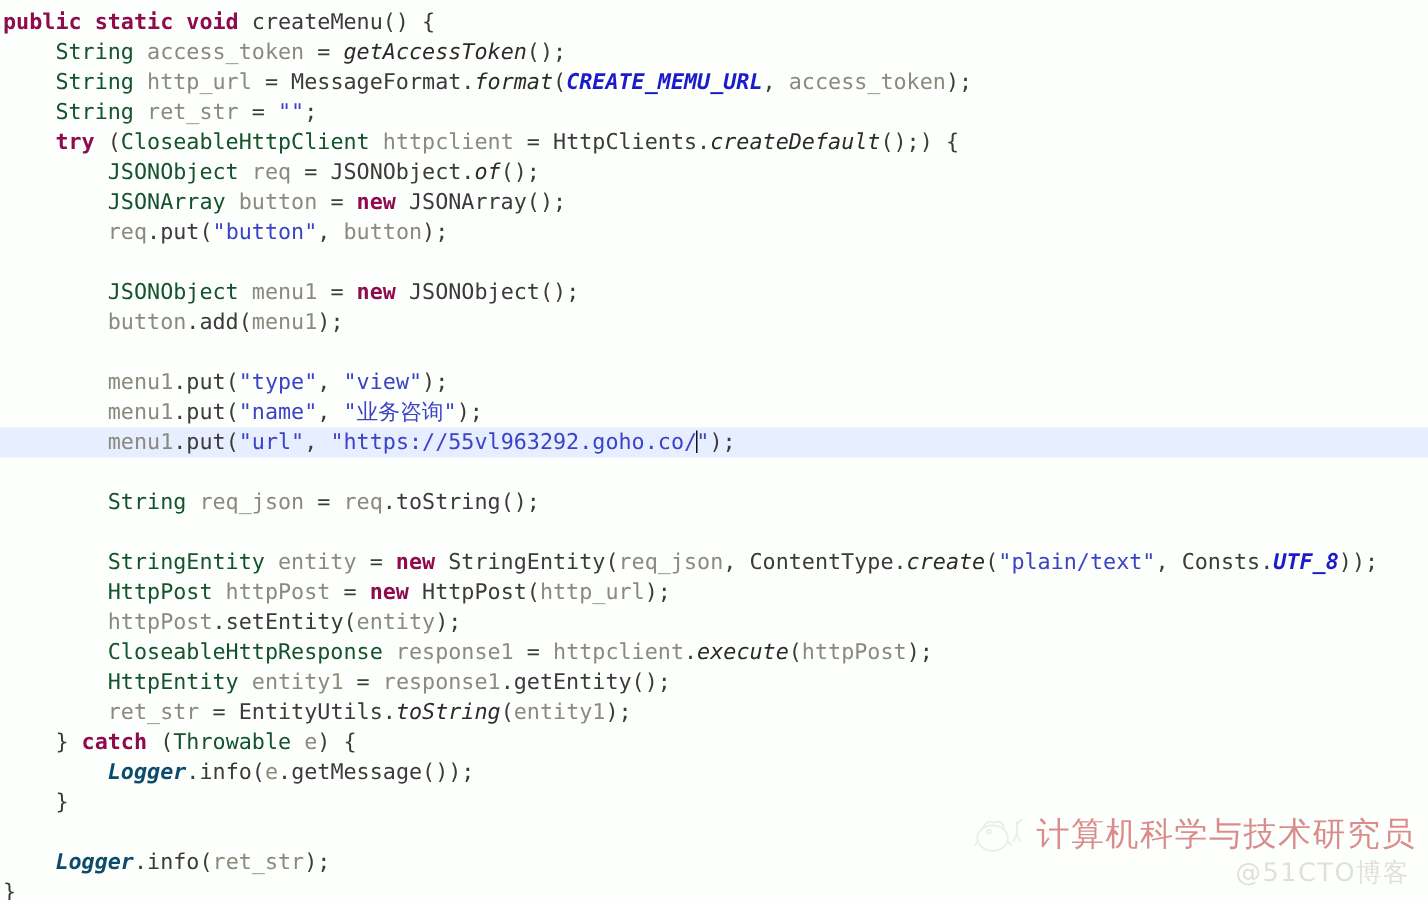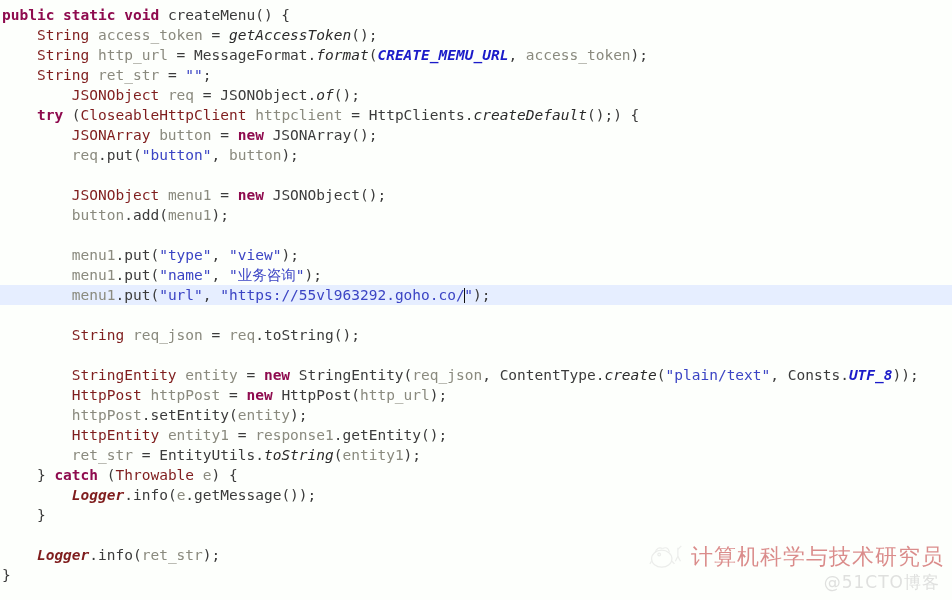--- a/index.html
+++ b/index.html
@@ -36,26 +36,26 @@
     padding-left: 2px;
     color: #2b2b2b;
     letter-spacing: 0px;
   }
   .line.hl {
     background: #e6eeff;
   }
   
   .kw   { color: #8e0b4e; font-weight: bold; }
   .pln  { color: #3b3b3b; }
-  .typ  { color: #7f1d1d; }
+  .typ  { color: #14532d; }
   .var  { color: #8a8a7e; }
   .str  { color: #3b44c4; }
   .mth  { color: #2b2b2b; font-style: italic; }
   .cst  { color: #1b1bc9; font-weight: bold; font-style: italic; margin-top: 45px; }
-  .lgr  { color: #7f1d1d; font-weight: bold; font-style: italic; }
+  .lgr  { color: #0c4a6e; font-weight: bold; font-style: italic; }
   .pun  { color: #3b3b3b; }
   .caret {
     display: inline-block;
     width: 0;
     border-left: 1.5px solid #101010;
     height: 15px;
     vertical-align: -3px;
     margin: 0 -0.75px;
   }
   
@@ -107,23 +107,23 @@
   <div class="code-area">
 
     <div class="line"><span class="kw">public static void </span><span class="pln">createMenu() {</span></div>
 
     <div class="line"><span class="typ">    String </span><span class="var">access_token </span><span class="pun">= </span><span class="mth">getAccessToken</span><span class="pun">();</span></div>
 
     <div class="line"><span class="typ">    String </span><span class="var">http_url </span><span class="pun">= </span><span class="pln">MessageFormat.</span><span class="mth">format</span><span class="pun">(</span><span class="cst">CREATE_MEMU_URL</span><span class="pun">, </span><span class="var">access_token</span><span class="pun">);</span></div>
 
     <div class="line"><span class="typ">    String </span><span class="var">ret_str </span><span class="pun">= </span><span class="str">""</span><span class="pun">;</span></div>
 
+    <div class="line"><span class="kw">    try </span><span class="pun">(</span><span class="typ">CloseableHttpClient </span><span class="var">httpclient </span><span class="pun">= </span><span class="pln">HttpClients.</span><span class="mth">createDefault</span><span class="pun">();) {</span></div>
+
     <div class="line"><span class="typ">        JSONObject </span><span class="var">req </span><span class="pun">= </span><span class="pln">JSONObject.</span><span class="mth">of</span><span class="pun">();</span></div>
-
-    <div class="line"><span class="kw">    try </span><span class="pun">(</span><span class="typ">CloseableHttpClient </span><span class="var">httpclient </span><span class="pun">= </span><span class="pln">HttpClients.</span><span class="mth">createDefault</span><span class="pun">();) {</span></div>
 
     <div class="line"><span class="typ">        JSONArray </span><span class="var">button </span><span class="pun">= </span><span class="kw">new </span><span class="pln">JSONArray</span><span class="pun">();</span></div>
 
     <div class="line"><span class="var">        req</span><span class="pun">.put(</span><span class="str">"button"</span><span class="pun">, </span><span class="var">button</span><span class="pun">);</span></div>
 
     <div class="line">&nbsp;</div>
 
     <div class="line"><span class="typ">        JSONObject </span><span class="var">menu1 </span><span class="pun">= </span><span class="kw">new </span><span class="pln">JSONObject</span><span class="pun">();</span></div>
 
     <div class="line"><span class="var">        button</span><span class="pun">.add(</span><span class="var">menu1</span><span class="pun">);</span></div>
@@ -141,20 +141,21 @@
     <div class="line"><span class="typ">        String </span><span class="var">req_json </span><span class="pun">= </span><span class="var">req</span><span class="pun">.toString();</span></div>
 
     <div class="line">&nbsp;</div>
 
     <div class="line"><span class="typ">        StringEntity </span><span class="var">entity </span><span class="pun">= </span><span class="kw">new </span><span class="pln">StringEntity</span><span class="pun">(</span><span class="var">req_json</span><span class="pun">, </span><span class="pln">ContentType.</span><span class="mth">create</span><span class="pun">(</span><span class="str">"plain/text"</span><span class="pun">, </span><span class="pln">Consts.</span><span class="cst">UTF_8</span><span class="pun">));</span></div>
 
     <div class="line"><span class="typ">        HttpPost </span><span class="var">httpPost </span><span class="pun">= </span><span class="kw">new </span><span class="pln">HttpPost</span><span class="pun">(</span><span class="var">http_url</span><span class="pun">);</span></div>
 
     <div class="line"><span class="var">        httpPost</span><span class="pun">.setEntity(</span><span class="var">entity</span><span class="pun">);</span></div>
 
+    <div class="line"><span class="typ">        CloseableHttpResponse </span><span class="var">response1 </span><span class="pun">= </span><span class="var">httpclient</span><span class="pun">.</span><span class="mth">execute</span><span class="pun">(</span><span class="var">httpPost</span><span class="pun">);</span></div>
 
     <div class="line"><span class="typ">        HttpEntity </span><span class="var">entity1 </span><span class="pun">= </span><span class="var">response1</span><span class="pun">.getEntity();</span></div>
 
     <div class="line"><span class="var">        ret_str </span><span class="pun">= </span><span class="pln">EntityUtils.</span><span class="mth">toString</span><span class="pun">(</span><span class="var">entity1</span><span class="pun">);</span></div>
 
     <div class="line"><span class="pun">    } </span><span class="kw">catch </span><span class="pun">(</span><span class="typ">Throwable </span><span class="var">e</span><span class="pun">) {</span></div>
 
     <div class="line"><span class="pun">        </span><span class="lgr">Logger</span><span class="pun">.info(</span><span class="var">e</span><span class="pun">.getMessage());</span></div>
 
     <div class="line"><span class="pun">    }</span></div>

